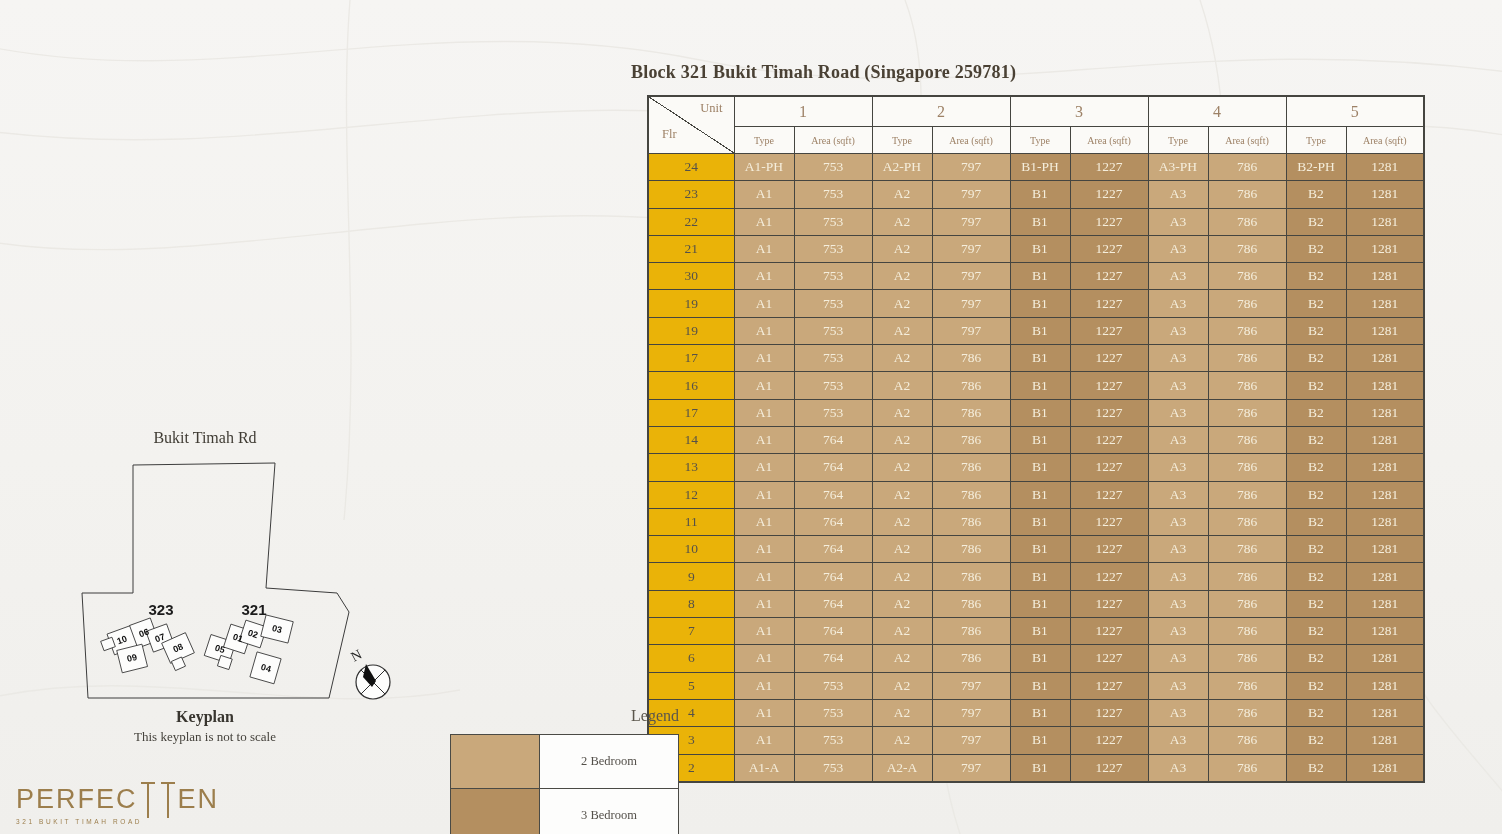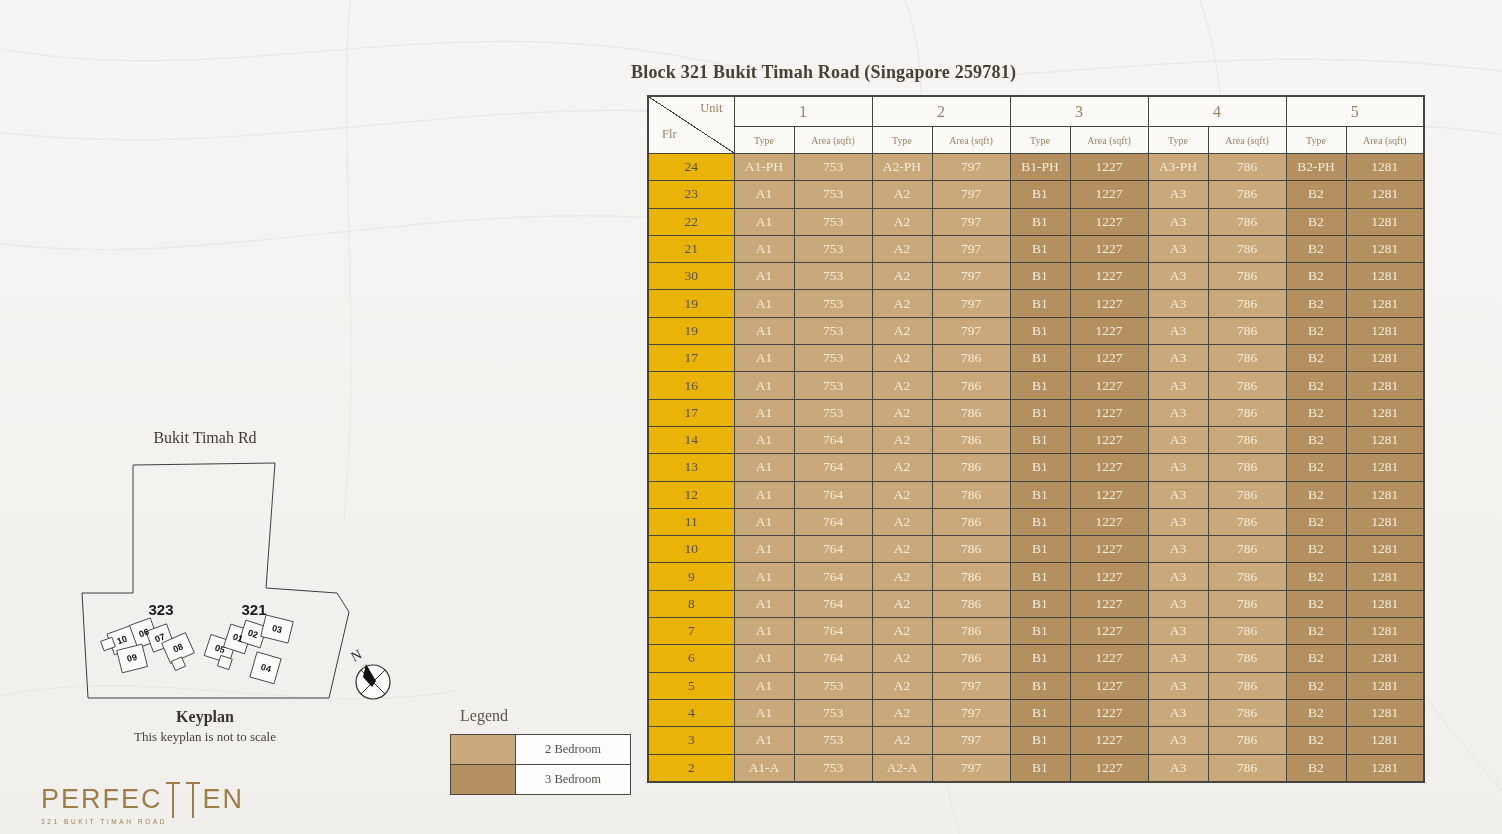--- a/index.html
+++ b/index.html
@@ -37,37 +37,37 @@
   }
   th.corner .unit-lbl{position:absolute;top:4px;right:11px;font-size:12.5px;}
   th.corner .flr-lbl{position:absolute;bottom:11px;left:13px;font-size:12.5px;}
   tbody td{height:26.3px;font-size:13.5px;}
   td.flr{background:#eab308;color:#55514a;}
   td.br2{background:var(--br2,#c9a87b);color:#f5eedc;}
   td.br3{background:var(--br3,#b48f60);color:#f5eedc;}
 
   
   .legend{position:absolute;left:450px;top:707px;}
-  .legend-title{font-size:16px;color:#5b564c;margin:0 0 9px 10px;}
+  .legend-title{font-size:16px;color:#5b564c;margin:0 0 9px 10px;text-align:right;}
   table.legend-tbl{border-collapse:collapse;}
-  table.legend-tbl td{border:1px solid #4a4a45;height:21px;padding:4px;}
+  table.legend-tbl td{border:1px solid #4a4a45;height:21px;padding:16px;}
   td.swatch{width:56px;}
   td.leg-label{width:106px;text-align:center;font-size:12.5px;color:#534f49;background:#fdfdfc;}
 
   
   .keyplan{position:absolute;left:55px;top:425px;}
   .kp-road{font:16px "Liberation Serif",serif;fill:#3f3b33;}
   .kp-bname{font:bold 15px "Liberation Sans",sans-serif;fill:#1b1b1b;}
   .kp-unit{font:bold 9px "Liberation Sans",sans-serif;fill:#111;}
   .kp-title{font:bold 16px "Liberation Serif",serif;fill:#38352f;}
   .kp-note{font:13px "Liberation Serif",serif;fill:#45423c;}
   .kp-n{font:14px "Liberation Serif",serif;fill:#1f1f1f;}
 
   
-  .logo{position:absolute;left:41px;top:784px;color:var(--gold,#9c7e4c);font-family:"Liberation Sans",sans-serif;}
+  .logo{position:absolute;left:16px;top:784px;color:var(--gold,#9c7e4c);font-family:"Liberation Sans",sans-serif;}
   .logo-name{display:flex;align-items:flex-start;font-size:27px;font-weight:300;letter-spacing:2px;line-height:30px;height:30px;}
   .tt{display:inline-flex;gap:6px;margin:0 3px;position:relative;top:-2px;}
   .tt .t{display:block;width:14px;height:36px;position:relative;}
   .tt .t::before{content:"";position:absolute;top:0;left:0;width:100%;height:2px;background:var(--gold,#9c7e4c);}
   .tt .t::after{content:"";position:absolute;top:0;left:6px;width:2px;height:36px;background:var(--gold,#9c7e4c);}
   .logo-sub{font-size:6.5px;letter-spacing:2.6px;margin-top:4px;font-weight:400;}
 </style>
 </head>
 <body>
 

